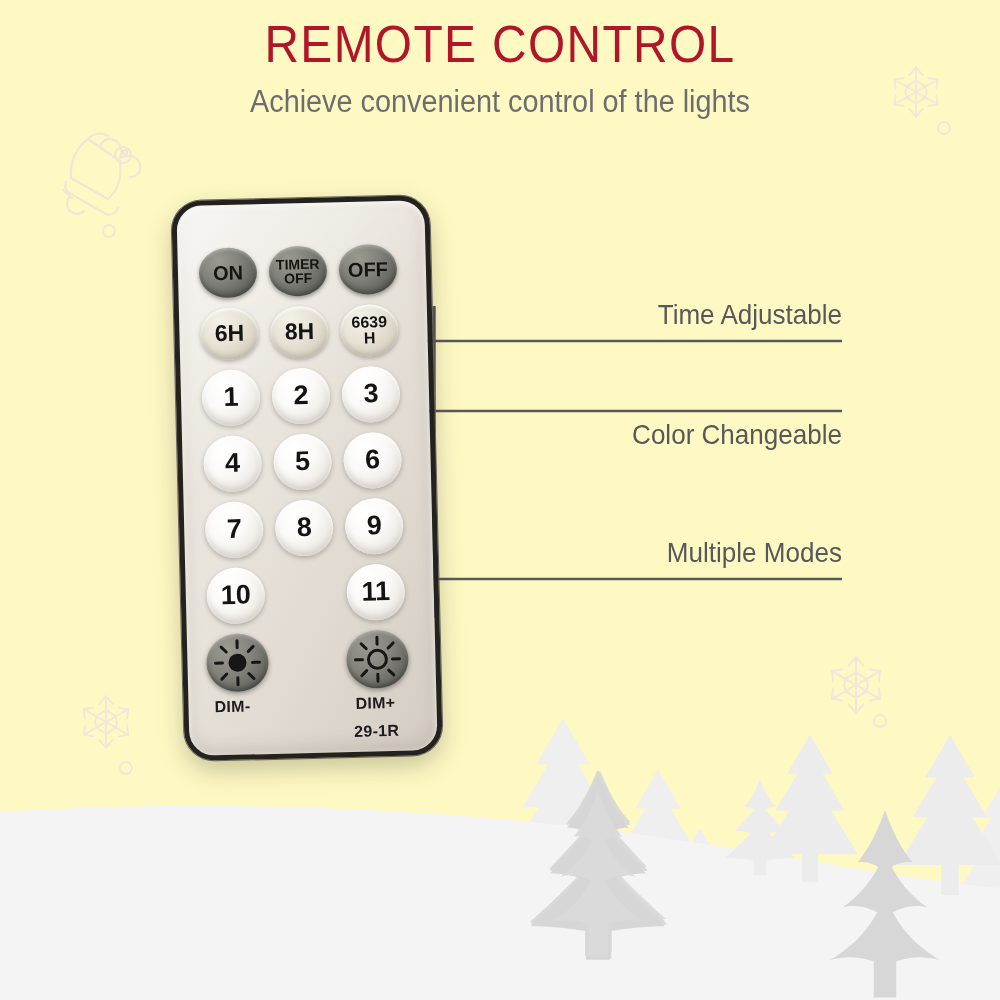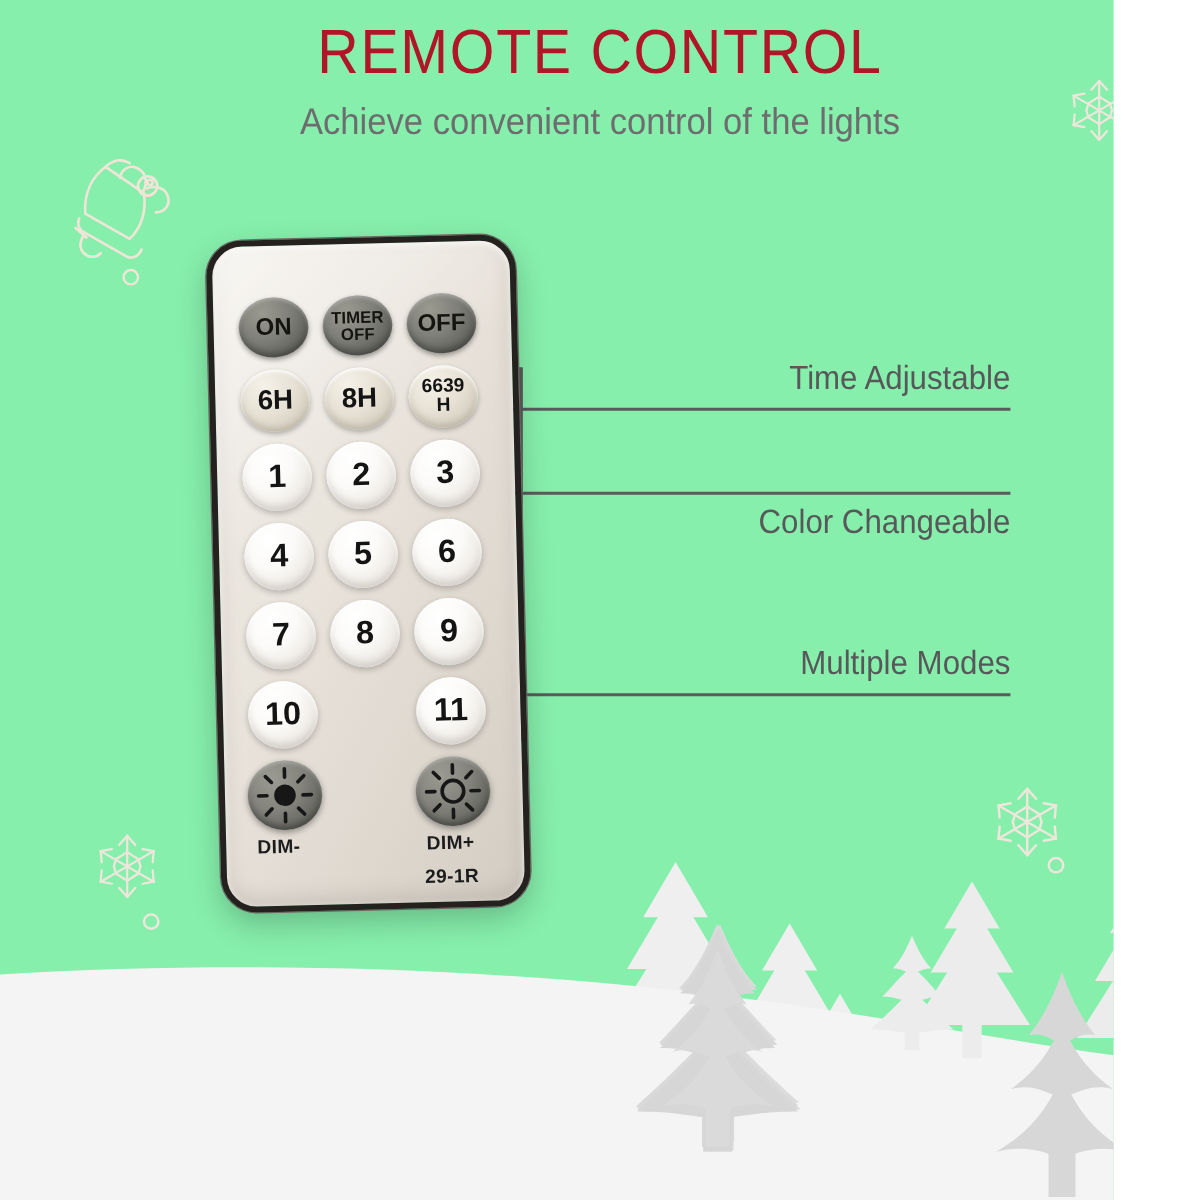--- a/index.html
+++ b/index.html
@@ -1,22 +1,22 @@
 <!DOCTYPE html>
 <html><head>
 <meta charset="utf-8">
 <style>
   html, body {
     margin: 0; padding: 0;
     background: #ffffff;
   }
   #stage {
     position: relative;
-    width: 928px; height: 1000px;
-    background: #86efac;
+    width: 1000px; height: 1000px;
+    background: #fef9c3;
     overflow: hidden;
     font-family: "Liberation Sans", sans-serif;
   }
 
   
   .bg-layer { position:absolute; left:0; top:0; width:1000px; height:1000px; pointer-events:none; }
 
   
   .title {
     position:absolute; left:0; top:14px; width:1000px;

